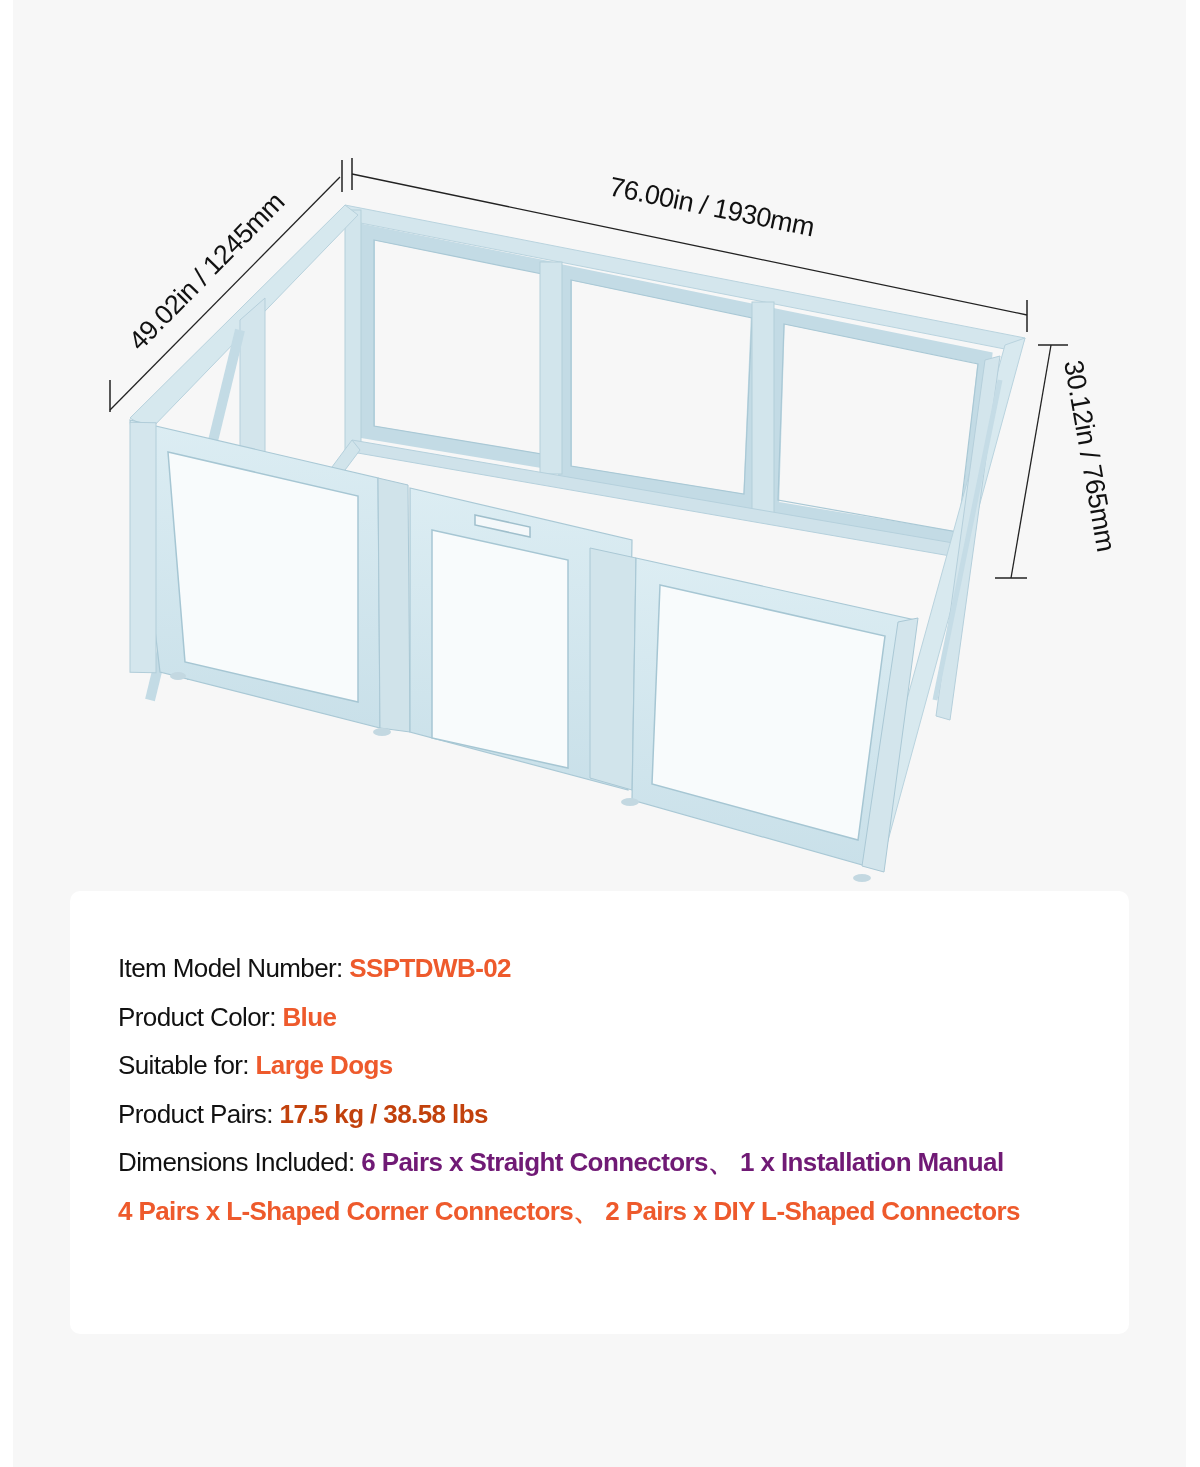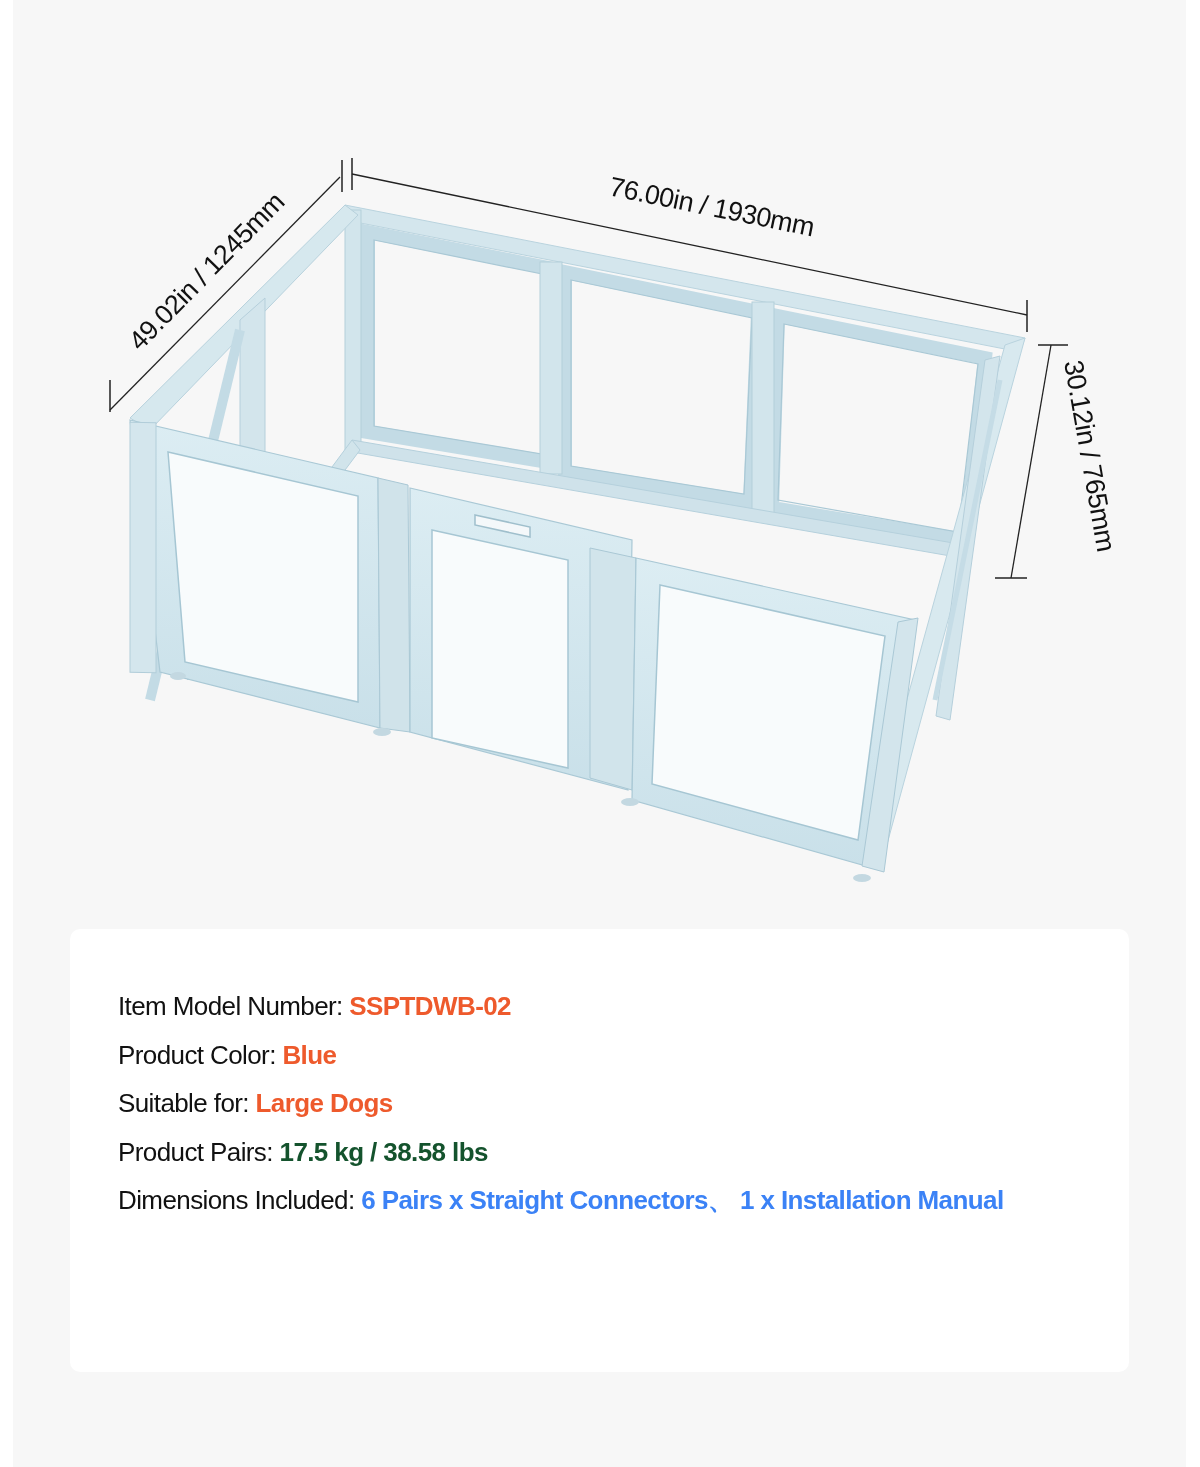--- a/index.html
+++ b/index.html
@@ -31,21 +31,21 @@
   }
   .dim-label {
     font-family: "Liberation Sans", "DejaVu Sans", sans-serif;
     font-size: 27px;
     fill: #111111;
     letter-spacing: -0.5px;
   }
   .spec-card {
     position: absolute;
     left: 70px;
-    top: 929px;
+    top: 891px;
     width: 1059px;
     height: 443px;
     background: #ffffff;
     border-radius: 10px;
   }
   .spec-list {
     position: absolute;
     left: 48px;
     top: 53px;
     margin: 0;
@@ -181,19 +181,22 @@
     <li class="spec-row">
       <span class="spec-label">Item Model Number: </span><span class="spec-value" style="color:#ee5a2c">SSPTDWB-02</span>
     </li>
     <li class="spec-row">
       <span class="spec-label">Product Color: </span><span class="spec-value" style="color:#ee5a2c">Blue</span>
     </li>
     <li class="spec-row">
       <span class="spec-label">Suitable for: </span><span class="spec-value" style="color:#ee5a2c">Large Dogs</span>
     </li>
     <li class="spec-row">
-      <span class="spec-label">Product Pairs: </span><span class="spec-value" style="color:#14532d">17.5 kg / 38.58 lbs</span>
-    </li>
-    <li class="spec-row">
-      <span class="spec-label">Dimensions Included: </span><span class="spec-value" style="color:#3b82f6">6 Pairs x Straight Connectors、 1 x Installation Manual</span>
+      <span class="spec-label">Product Pairs: </span><span class="spec-value" style="color:#c2410c">17.5 kg / 38.58 lbs</span>
+    </li>
+    <li class="spec-row">
+      <span class="spec-label">Dimensions Included: </span><span class="spec-value" style="color:#701a75">6 Pairs x Straight Connectors、 1 x Installation Manual</span>
+    </li>
+    <li class="spec-row">
+      <span class="spec-label"></span><span class="spec-value" style="color:#ee5a2c">4 Pairs x L-Shaped Corner Connectors、 2 Pairs x DIY L-Shaped Connectors</span>
     </li>
   </ul>
 </div>
 
 </body></html>

